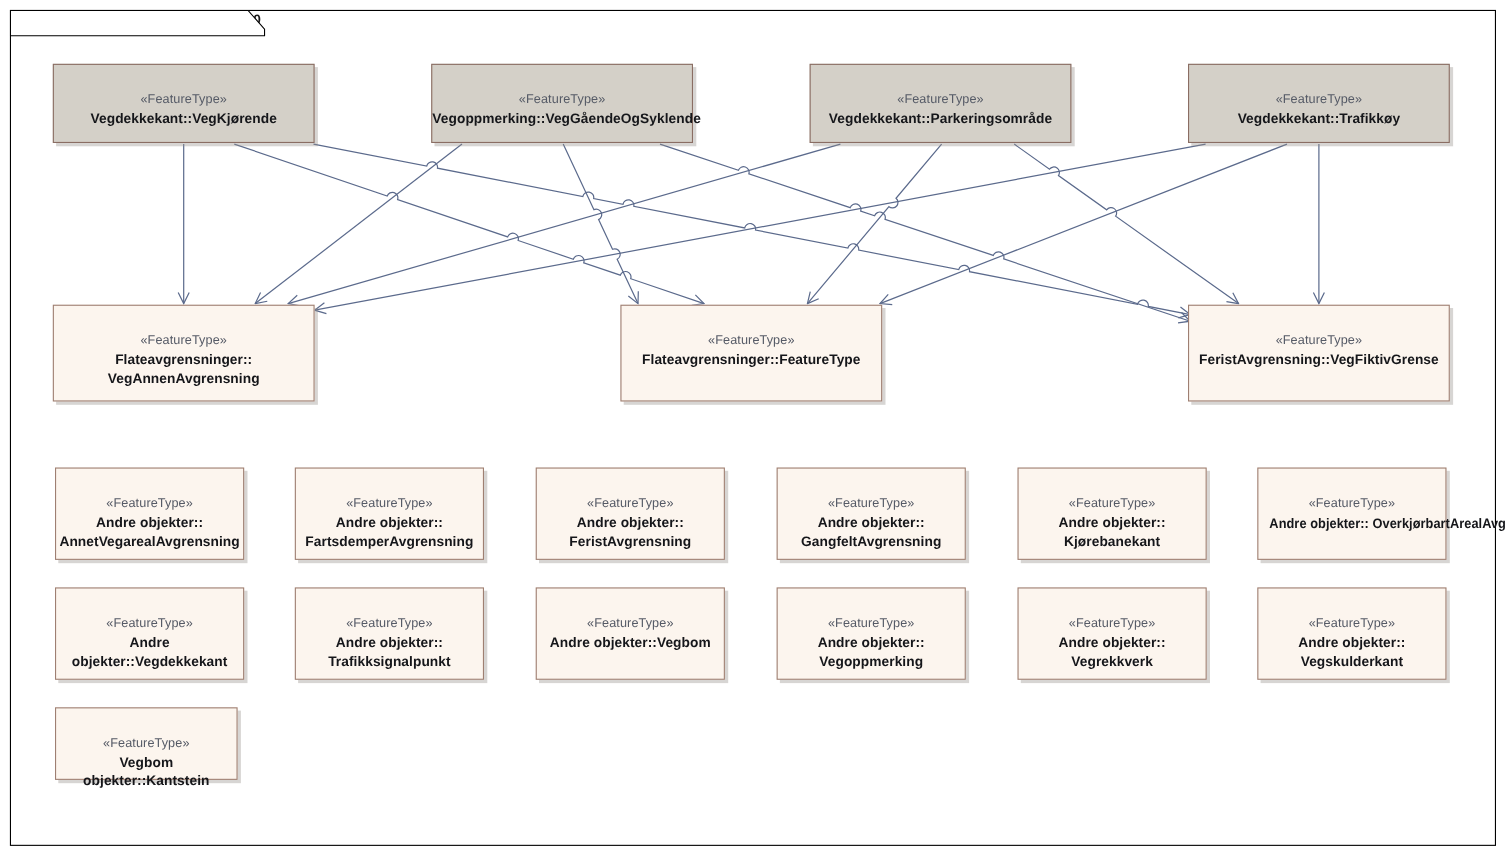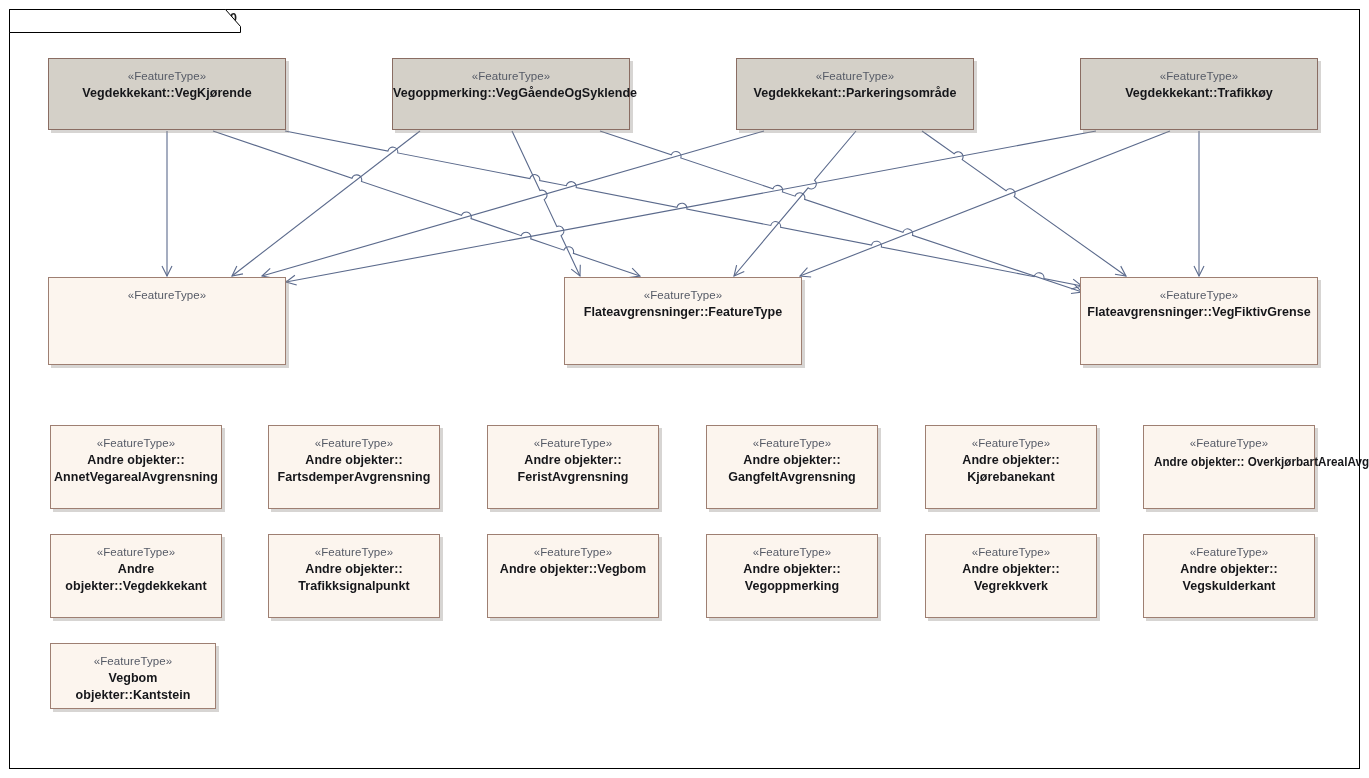--- a/index.html
+++ b/index.html
@@ -55,21 +55,21 @@
   .node.gray {
     background: #d4d0c8;
     border-color: #8a6d63;
   }
   .node.cream {
     background: #fcf5ee;
     border-color: #9e7f72;
   }
   .node-inner {
     width: 100%;
-    padding-top: 9px;
+    padding-top: 24px;
     text-align: center;
     line-height: 17px;
   }
   .stereotype {
     font-size: 11.5px;
     color: #555a66;
     letter-spacing: 0.1px;
     white-space: nowrap;
   }
   .nodename {
@@ -153,34 +153,36 @@
   <div class="node gray" style="left:1080px; top:58px; width:238px; height:72px;">
     <div class="node-inner">
       <div class="stereotype">«FeatureType»</div>
       <div class="nodename">Vegdekkekant::Trafikkøy</div>
     </div>
   </div>
 
   <div class="node cream" style="left:48px; top:277px; width:238px; height:88px;">
     <div class="node-inner">
       <div class="stereotype">«FeatureType»</div>
+      <div class="nodename">Flateavgrensninger::
+VegAnnenAvgrensning</div>
     </div>
   </div>
 
   <div class="node cream" style="left:564px; top:277px; width:238px; height:88px;">
     <div class="node-inner">
       <div class="stereotype">«FeatureType»</div>
       <div class="nodename">Flateavgrensninger::FeatureType</div>
     </div>
   </div>
 
   <div class="node cream" style="left:1080px; top:277px; width:238px; height:88px;">
     <div class="node-inner">
       <div class="stereotype">«FeatureType»</div>
-      <div class="nodename">Flateavgrensninger::VegFiktivGrense</div>
+      <div class="nodename">FeristAvgrensning::VegFiktivGrense</div>
     </div>
   </div>
 
   <div class="node cream" style="left:50px; top:425px; width:172px; height:84px;">
     <div class="node-inner">
       <div class="stereotype">«FeatureType»</div>
       <div class="nodename">Andre objekter::
 AnnetVegarealAvgrensning</div>
     </div>
   </div>

